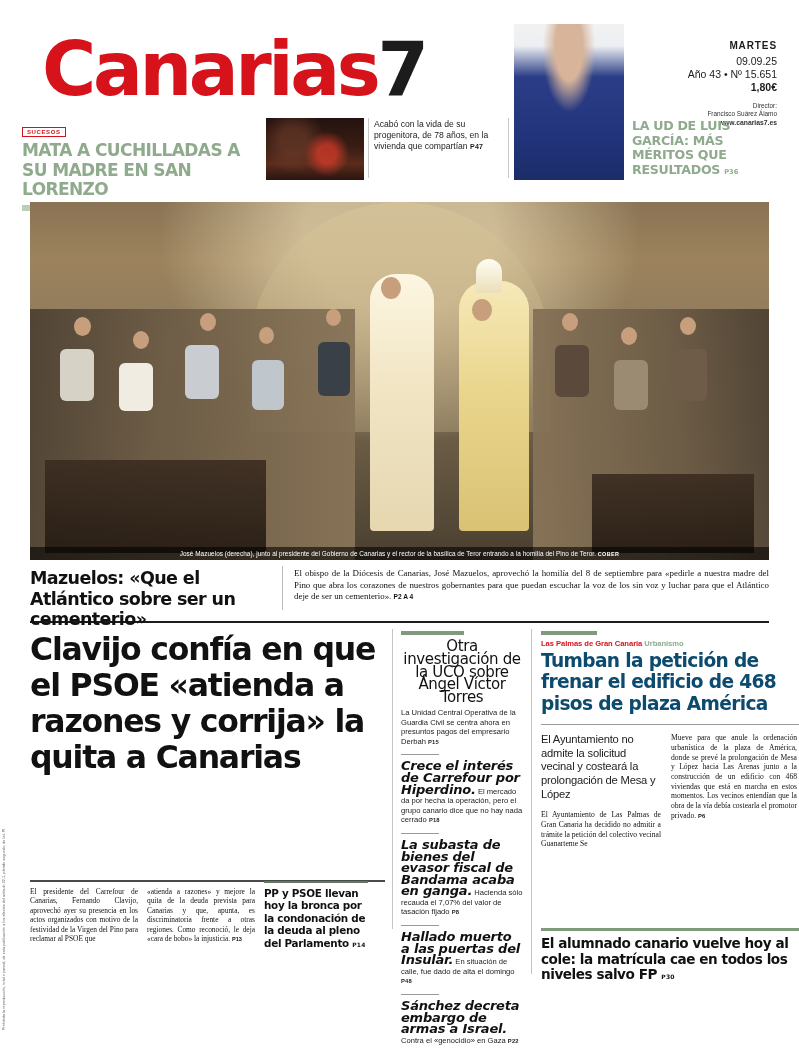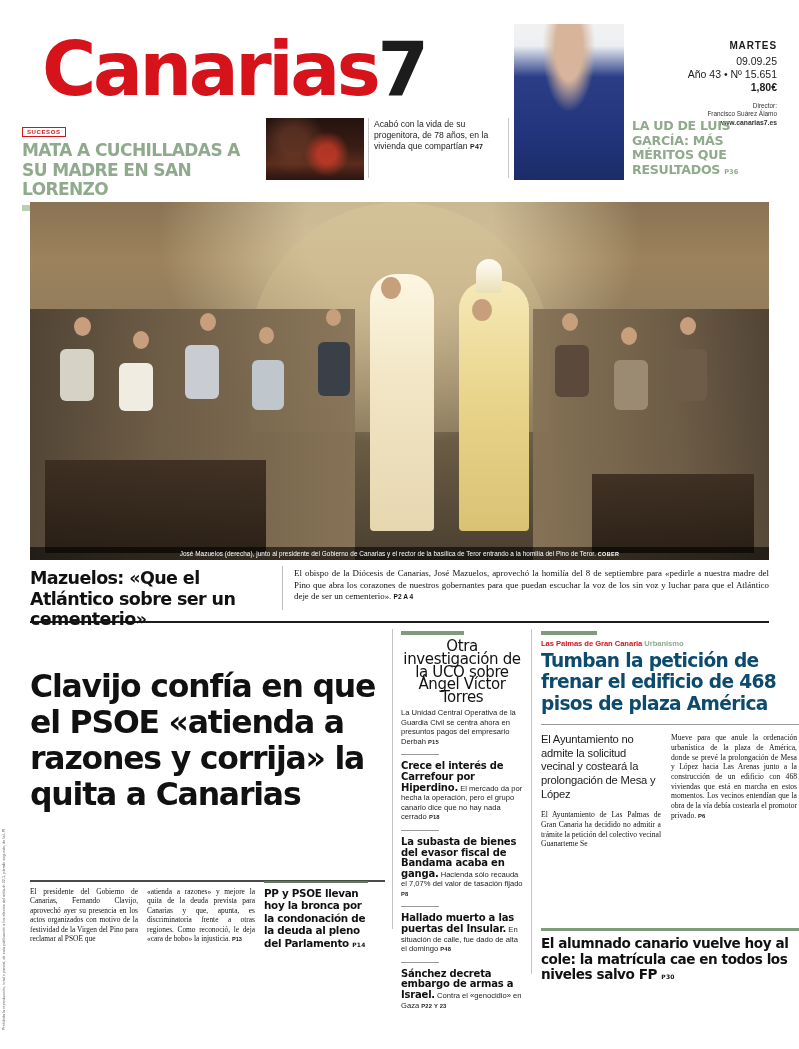--- a/index.html
+++ b/index.html
@@ -137,21 +137,21 @@
     font-size:8.9px;line-height:11.6px;color:#111;text-align:justify;
   }
   .mz-body b{font-family:"Liberation Sans",sans-serif;font-size:6.6px;font-weight:bold;}
   .mz-spacer{height:54px;}
   .rule-black{height:2px;background:#1c1c1c;margin:0 30px;}
 
   
   .lower{position:relative;margin:0 30px;height:358px;}
   .col-div{position:absolute;top:6px;width:1px;background:#c4c4c4;}
 
-  .lead-col{position:absolute;left:0;top:8px;width:355px;margin-top:37px;}
+  .lead-col{position:absolute;left:0;top:8px;width:355px;}
   .lead-head{
     font-family:"DejaVu Sans", sans-serif;font-weight:bold;
     font-size:31.5px;line-height:36px;letter-spacing:-1.2px;color:#111;
   }
   .lead-sub{
     margin-top:13px;font-size:13.4px;line-height:17px;color:#2a2a2a;
     letter-spacing:-.25px;
   }
   .lead-cols{position:absolute;top:257px;left:0;width:355px;}
   .lead-rule{height:1.5px;background:#4a4a4a;width:100%;margin-bottom:5px;}
@@ -176,21 +176,21 @@
     font-size:15px;line-height:12.8px;letter-spacing:-.35px;color:#111;text-align:center;
   }
   .brief-body{
     margin-top:4px;font-size:7.6px;line-height:9.6px;color:#222;
   }
   .brief-body b{font-weight:bold;font-size:5.8px;letter-spacing:.2px;}
   .brief-sep{height:1px;background:#9a9a9a;width:38px;margin:7px 0 6px 0;}
   .brief-item{font-size:7.6px;line-height:9.6px;color:#222;}
   .brief-item strong{
     font-family:"DejaVu Sans", sans-serif;font-weight:bold;
-    font-size:10px;line-height:9.8px;letter-spacing:-.2px;color:#111;
+    font-size:13px;line-height:9.8px;letter-spacing:-.2px;color:#111;font-style:italic;
   }
   .brief-item b.pg{font-weight:bold;font-size:5.8px;letter-spacing:.2px;}
 
   
   .rightcol{position:absolute;left:511px;top:8px;width:258px;}
   .rc-topline{height:4px;background:#7f9b7c;width:56px;margin-bottom:4px;}
   .rc-kicker{font-size:7.6px;font-weight:bold;letter-spacing:-.05px;}
   .rc-kicker .red{color:#d6121a;}
   .rc-kicker .grn{color:#8faa8c;font-weight:bold;}
   .rc-head{
@@ -320,21 +320,21 @@
     <div class="col-div" style="left:362px;height:300px;"></div>
     <div class="col-div" style="left:501px;height:345px;"></div>
 
     <div class="lead-col">
       <div class="lead-head">Clavijo confía en que el PSOE «atienda a razones y corrija» la quita a Canarias</div>
     </div>
 
     <div class="lead-cols">
       <div class="lead-rule"></div>
       <div class="lead-textcols">
-        <div class="tc">El presidente del Gobierno de Canarias, Fernando Clavijo, aprovechó ayer su presencia en los actos organizados con motivo de la festividad de la Virgen del Pino para reclamar al PSOE que</div>
+        <div class="tc">El presidente del Carrefour de Canarias, Fernando Clavijo, aprovechó ayer su presencia en los actos organizados con motivo de la festividad de la Virgen del Pino para reclamar al PSOE que</div>
         <div class="tc">
           <span>«atienda a razones» y mejore la quita de la deuda prevista para Canarias y que, apunta, es discriminatoria frente a otras regiones. Como reconoció, le deja «cara de bobo» la injusticia.</span>
           <b>P13</b>
         </div>
         <div class="teaser-box">
           <span>PP y PSOE llevan hoy la bronca por la condonación de la deuda al pleno del Parlamento</span>
           <b>P14</b>
         </div>
       </div>
     </div>

